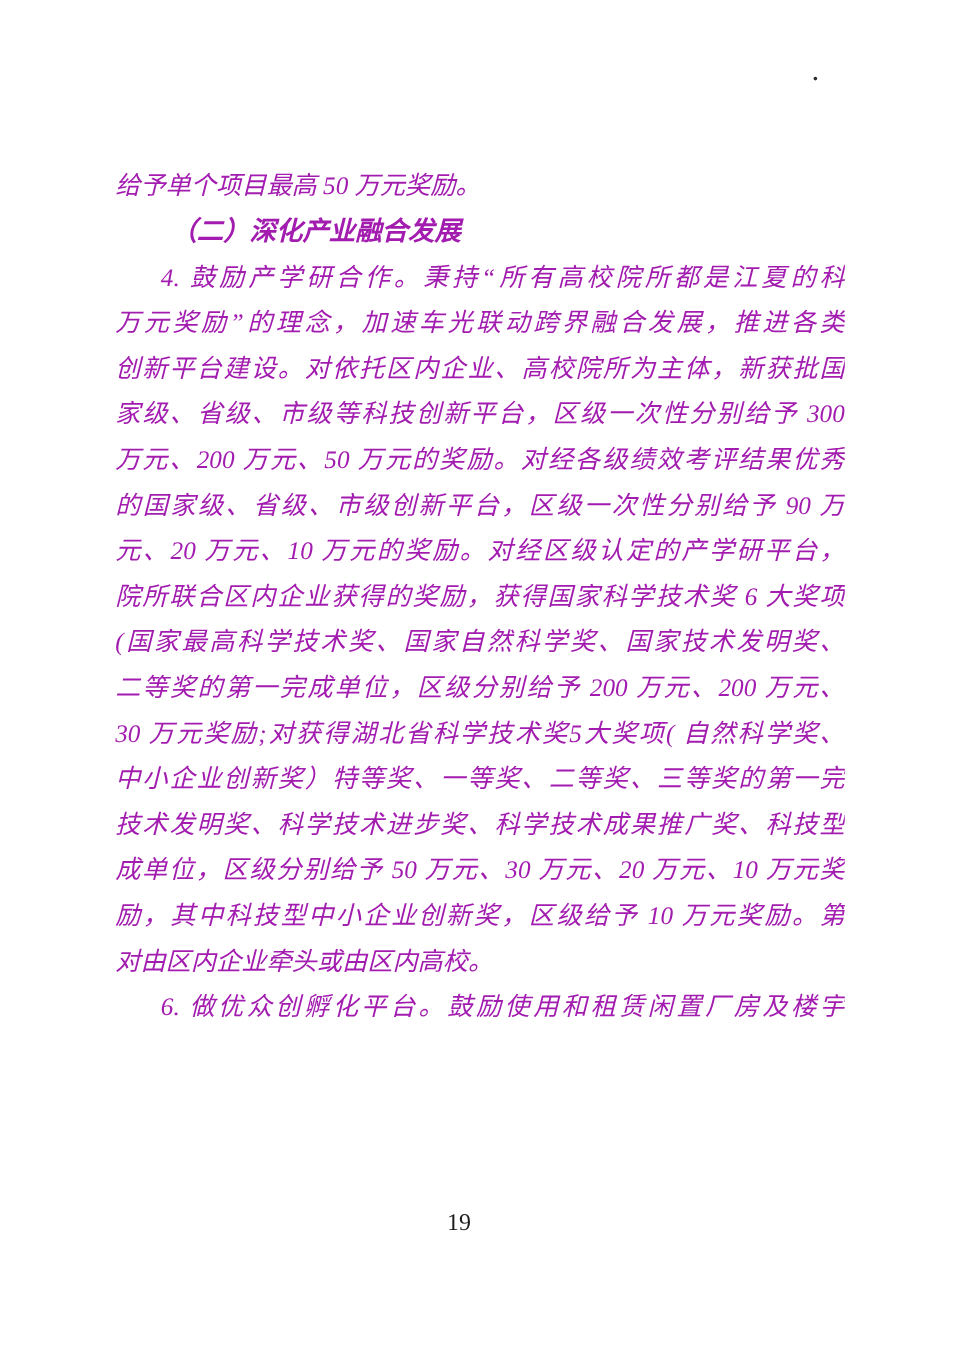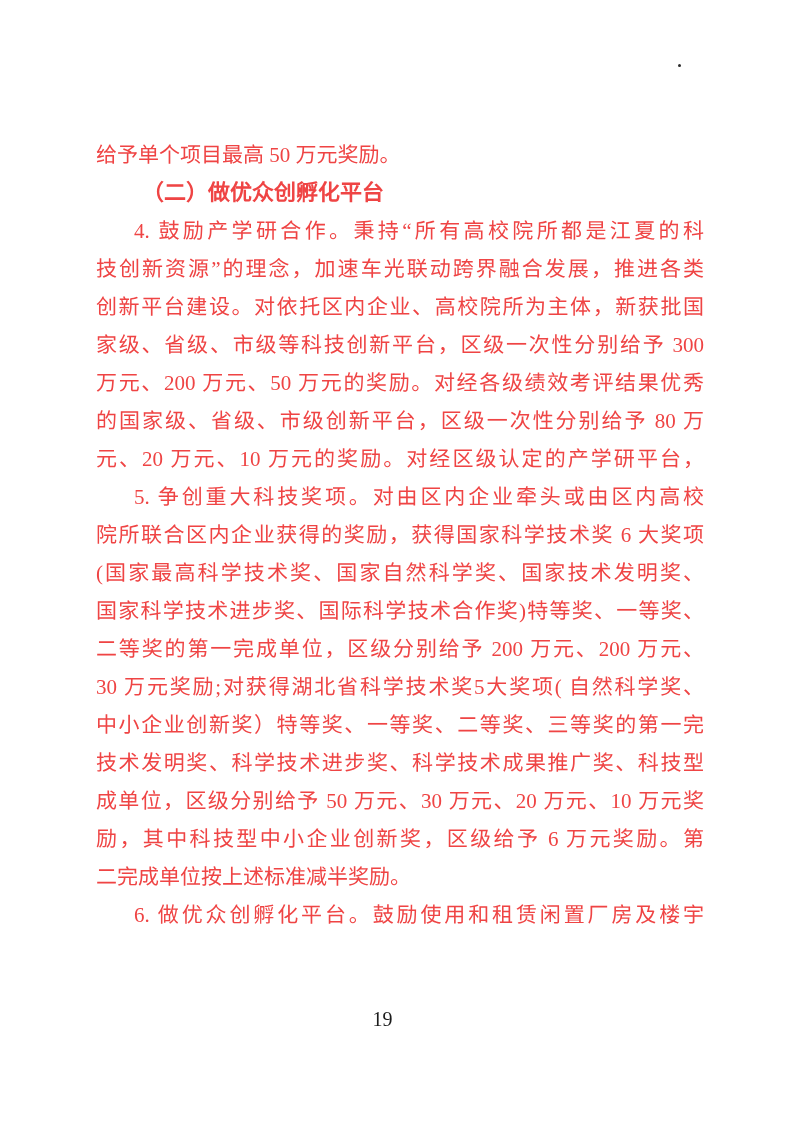--- a/index.html
+++ b/index.html
@@ -30,22 +30,23 @@
   .text-block {
     position: absolute;
     left: 96px;
     top: 136px;
     width: 608px;
   }
   .line {
     height: 38px;
     line-height: 38px;
     font-size: 21px;
-    color: #ef4444;
+    color: #a21caf;
     overflow: hidden;
+    font-style: italic;
   }
   .line.justify {
     text-align: justify;
     text-align-last: justify;
   }
   .line.indent-heading { padding-left: 46px; }
   .line.indent-para   { padding-left: 38px; }
   .line.heading {
     font-weight: bold;
     font-size: 22px;
@@ -61,35 +62,33 @@
     font-family: "Liberation Serif", "DejaVu Serif", serif;
   }
 </style>
 </head>
 <body>
 
 <div class="page">
   <span class="artifact-dot"></span>
   <div class="text-block">
       <div class="line">给予单个项目最高 50 万元奖励。</div>
-      <div class="line heading indent-heading">（二）做优众创孵化平台</div>
+      <div class="line heading indent-heading">（二）深化产业融合发展</div>
       <div class="line indent-para justify">4. 鼓励产学研合作。秉持“所有高校院所都是江夏的科</div>
-      <div class="line justify">技创新资源”的理念，加速车光联动跨界融合发展，推进各类</div>
+      <div class="line justify">万元奖励”的理念，加速车光联动跨界融合发展，推进各类</div>
       <div class="line justify">创新平台建设。对依托区内企业、高校院所为主体，新获批国</div>
       <div class="line justify">家级、省级、市级等科技创新平台，区级一次性分别给予 300</div>
       <div class="line justify">万元、200 万元、50 万元的奖励。对经各级绩效考评结果优秀</div>
-      <div class="line justify">的国家级、省级、市级创新平台，区级一次性分别给予 80 万</div>
+      <div class="line justify">的国家级、省级、市级创新平台，区级一次性分别给予 90 万</div>
       <div class="line justify">元、20 万元、10 万元的奖励。对经区级认定的产学研平台，</div>
-      <div class="line indent-para justify">5. 争创重大科技奖项。对由区内企业牵头或由区内高校</div>
       <div class="line justify">院所联合区内企业获得的奖励，获得国家科学技术奖 6 大奖项</div>
       <div class="line justify">(国家最高科学技术奖、国家自然科学奖、国家技术发明奖、</div>
-      <div class="line justify">国家科学技术进步奖、国际科学技术合作奖)特等奖、一等奖、</div>
       <div class="line justify">二等奖的第一完成单位，区级分别给予 200 万元、200 万元、</div>
       <div class="line justify">30 万元奖励;对获得湖北省科学技术奖5大奖项( 自然科学奖、</div>
       <div class="line justify">中小企业创新奖）特等奖、一等奖、二等奖、三等奖的第一完</div>
       <div class="line justify">技术发明奖、科学技术进步奖、科学技术成果推广奖、科技型</div>
       <div class="line justify">成单位，区级分别给予 50 万元、30 万元、20 万元、10 万元奖</div>
-      <div class="line justify">励，其中科技型中小企业创新奖，区级给予 6 万元奖励。第</div>
-      <div class="line">二完成单位按上述标准减半奖励。</div>
+      <div class="line justify">励，其中科技型中小企业创新奖，区级给予 10 万元奖励。第</div>
+      <div class="line">对由区内企业牵头或由区内高校。</div>
       <div class="line indent-para justify">6. 做优众创孵化平台。鼓励使用和租赁闲置厂房及楼宇</div>
     </div>
   <div class="page-number">19</div>
 </div>
 
 </body></html>

